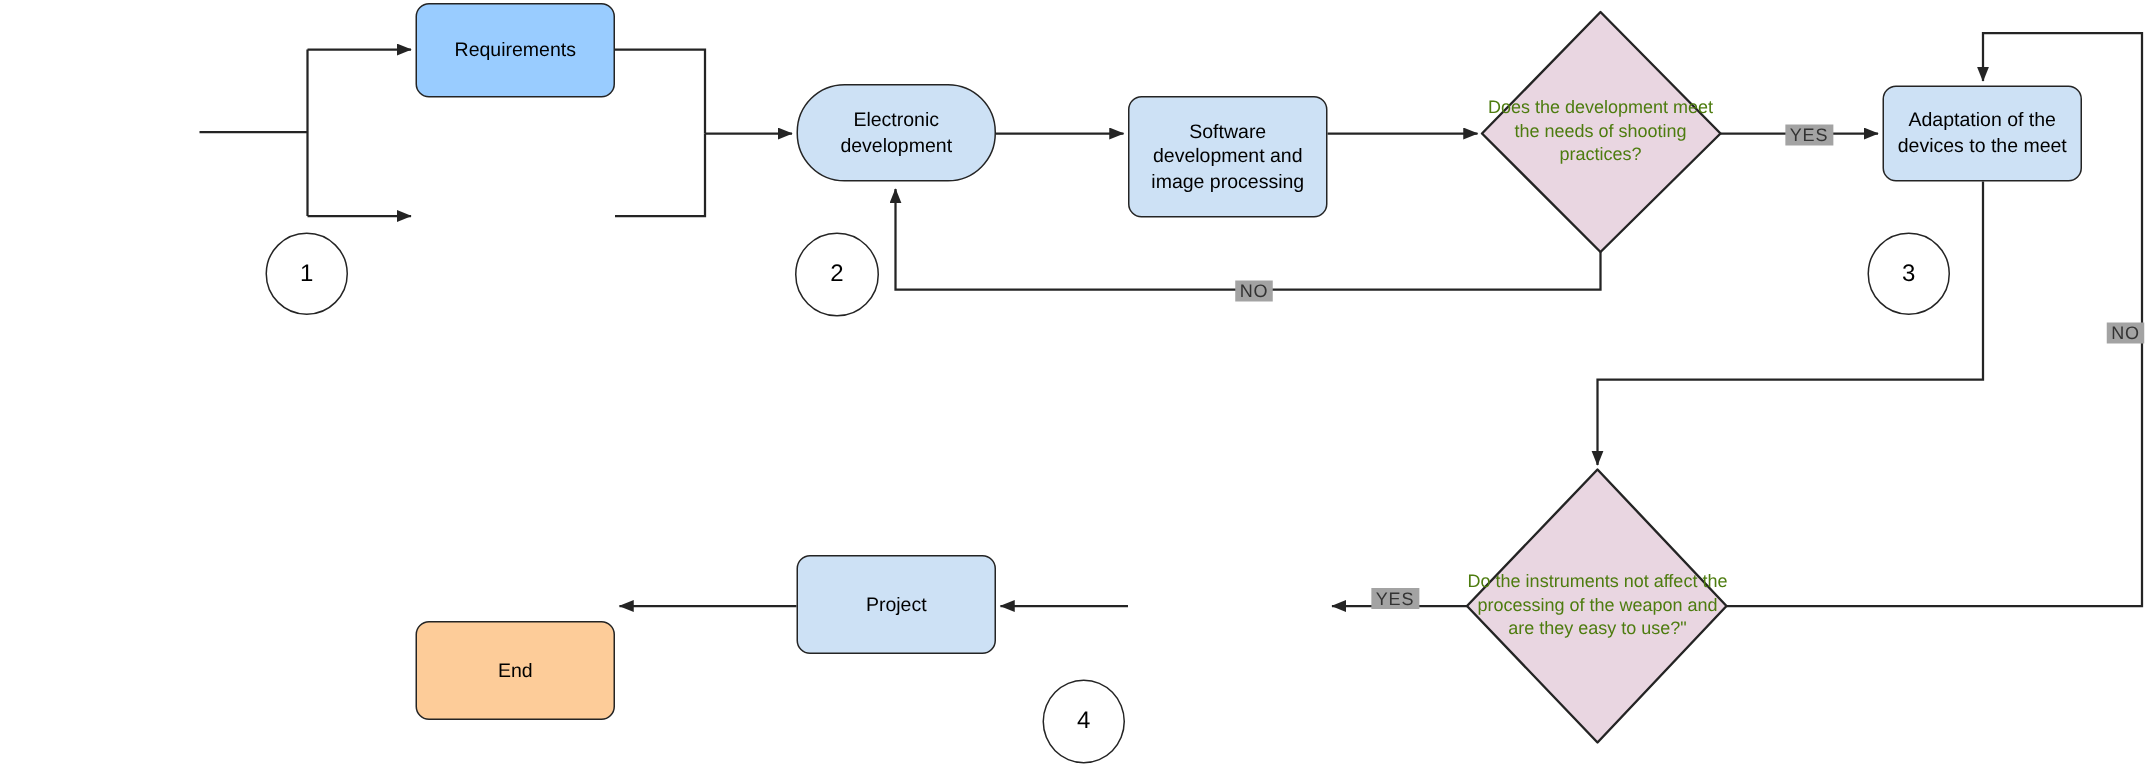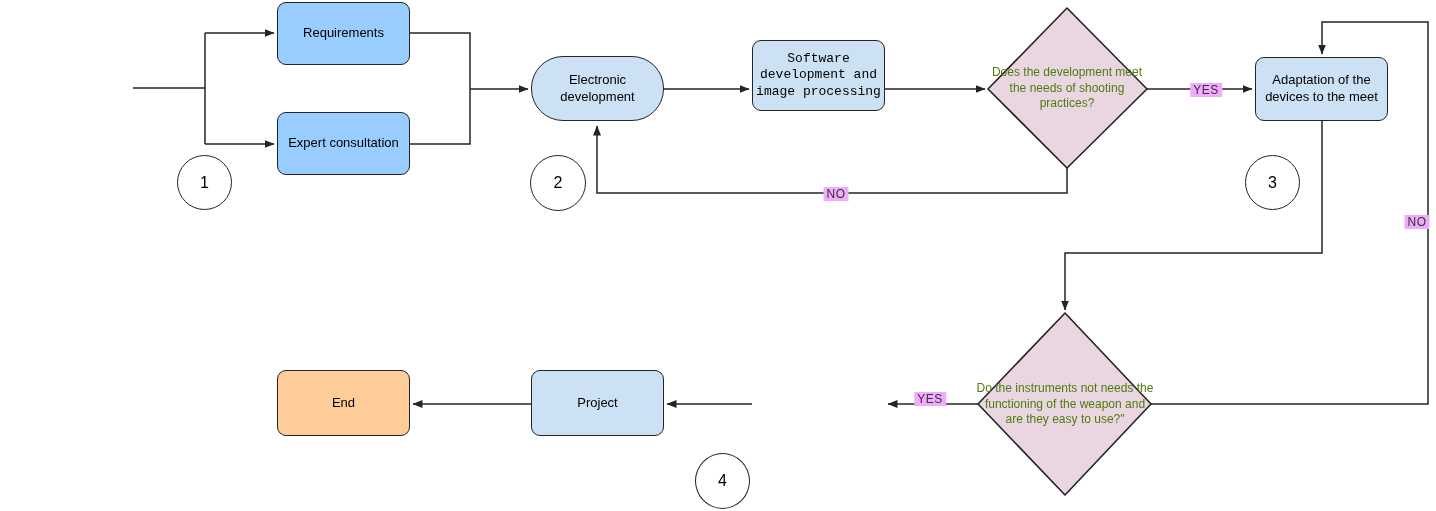--- a/index.html
+++ b/index.html
@@ -10,33 +10,33 @@
   .wires { position:absolute; left:0; top:0; width:1436px; height:511px; }
   .node {
     position:absolute; box-sizing:border-box;
     display:flex; align-items:center; justify-content:center; text-align:center;
     border:1.6px solid #242424; border-radius:9px;
     font-size:13px; line-height:1.28; padding:3px 2px; color:#000;
   }
   .fill-start    { background:#e7fad2; }
   .fill-accent   { background:#99ccff; }
   .fill-process  { background:#cde1f5; }
-  .fill-end      { background:#fdcc99; }
+  .fill-end      { background:#fdcc99;margin-top:44px; }
   .diamond-label {
     position:absolute; transform:translate(-50%,-50%);
     text-align:center; font-size:12px; line-height:1.3; color:#4d7c0f;
   }
   .step-circle {
     position:absolute; box-sizing:border-box; background:#ffffff;
     width:56px; height:56px; border:1.4px solid #242424; border-radius:50%;
     display:flex; align-items:center; justify-content:center; font-size:16px;
   }
   .wire-label {
     position:absolute; transform:translate(-50%,-50%);
-    background:#f0abfc; padding:0 3px; font-size:12px; color:#333; letter-spacing:0.5px;
+    background:#a3a3a3; padding:0 3px; font-size:12px; color:#333; letter-spacing:0.5px;
   }
 </style>
 </head>
 <body>
 
 <div class="stage">
 
   <svg class="wires" viewBox="0 0 1436 511" xmlns="http://www.w3.org/2000/svg">
     <defs>
       <marker id="arr" markerWidth="11" markerHeight="9" refX="9.5" refY="4" orient="auto" markerUnits="userSpaceOnUse">
@@ -61,36 +61,35 @@
       <path d="M752 404 L667 404" marker-end="url(#arr)"></path>
       <path d="M531 404 L413 404" marker-end="url(#arr)"></path>
     </g>
     <polygon points="1067,8 1147,89 1067,168 988,89" stroke="#242424" stroke-width="1.6" stroke-linejoin="round" fill="#e9d6e1"></polygon>
     <polygon points="1065,313 1151,404 1065,495 978,404" stroke="#242424" stroke-width="1.6" stroke-linejoin="round" fill="#e9d6e1"></polygon>
   </svg>
 
 
   <div class="node fill-accent" style="left:277px; top:2px; width:133px; height:63px;">Requirements</div>
 
-  <div class="node fill-accent" style="left:277px; top:112px; width:133px; height:63px;">Expert consultation</div>
 
   <div class="node fill-process" style="left:531px; top:56px; width:133px; height:65px;border-radius:32px;">Electronic development</div>
 
-  <div class="node fill-process" style="left:752px; top:40px; width:133px; height:71px;font-family:Liberation Mono, monospace;">Software development and image processing</div>
+  <div class="node fill-process" style="left:752px; top:64px; width:133px; height:81px;">Software development and image processing</div>
 
   <div class="node fill-process" style="left:1255px; top:57px; width:133px; height:64px;">Adaptation of the devices to the meet</div>
 
 
   <div class="node fill-process" style="left:531px; top:370px; width:133px; height:66px;">Project</div>
 
   <div class="node fill-end" style="left:277px; top:370px; width:133px; height:66px;">End</div>
 
   <div class="diamond-label" style="left:1067px; top:88px; width:164px;">Does the development meet the needs of shooting practices?</div>
 
-  <div class="diamond-label" style="left:1065px; top:404px; width:178px;">Do the instruments not needs the functioning of the weapon and are they easy to use?"</div>
+  <div class="diamond-label" style="left:1065px; top:404px; width:178px;">Do the instruments not affect the processing of the weapon and are they easy to use?"</div>
 
   <span class="wire-label" style="left:1206px; top:90px;">YES</span>
   <span class="wire-label" style="left:836px; top:194px;">NO</span>
   <span class="wire-label" style="left:1417px; top:222px;">NO</span>
   <span class="wire-label" style="left:930px; top:399px;">YES</span>
 
   <div class="step-circle" style="left:177px; top:155px; width:55px; height:55px;">1</div>
   <div class="step-circle" style="left:530px; top:155px;">2</div>
   <div class="step-circle" style="left:1245px; top:155px; width:55px; height:55px;">3</div>
   <div class="step-circle" style="left:695px; top:453px; width:55px; height:56px;">4</div>

